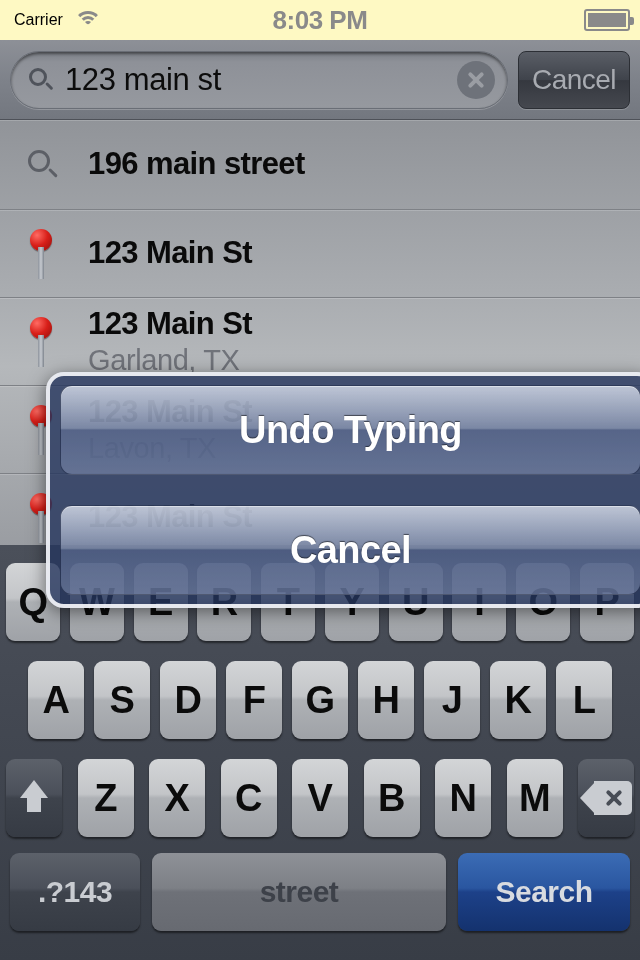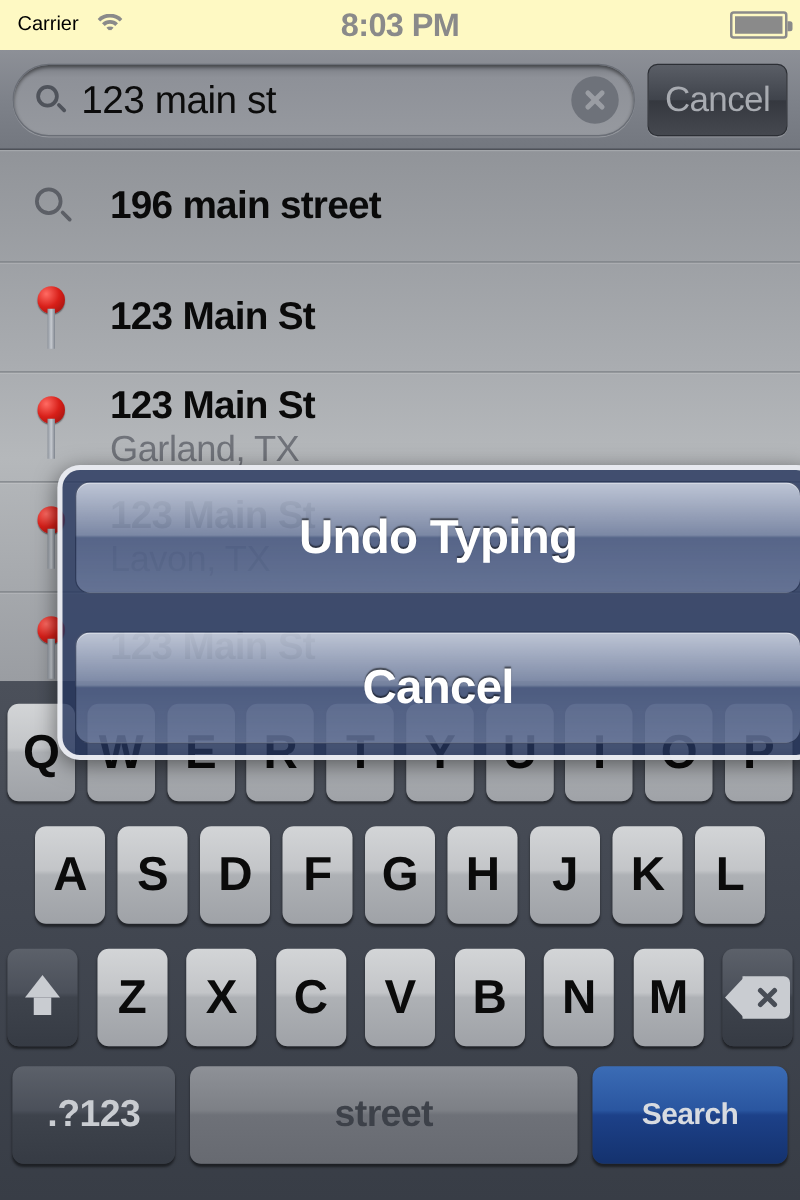--- a/index.html
+++ b/index.html
@@ -133,21 +133,21 @@
     color:#c9ccd1;
   }
   .key.shift{ width:80px; }
   .key.del{ width:80px; }
   .key.num{ width:130px; font-size:30px; }
   .key.space{
     flex:1; margin:0 12px; font-size:30px; font-weight:bold; color:#3d4149;
     background:linear-gradient(to bottom,#8e9197 0%,#7d8086 45%,#6e7178 50%,#676a71 100%);
   }
   .key.search-key{
-    width:156px; font-size:24px; color:#d8dbe0;
+    width:172px; font-size:30px; color:#d8dbe0;
     background:linear-gradient(to bottom,#3b6cb5 0%,#2a56a0 45%,#1d4189 50%,#14326e 100%);
   }
   .shift-glyph{ width:40px; height:40px; position:relative; }
   .shift-glyph::before{
     content:""; position:absolute; left:6px; top:2px; width:0; height:0;
     border-left:14px solid transparent; border-right:14px solid transparent; border-bottom:18px solid #c9ccd1;
   }
   .shift-glyph::after{
     content:""; position:absolute; left:13px; top:20px; width:14px; height:14px; background:#c9ccd1;
   }
@@ -329,21 +329,21 @@
       <span class="del-glyph">
         <span class="tip"></span>
           <span class="body"></span>
           <span class="x1"></span>
           <span class="x2"></span>
       </span>
     </div>
   </div>
 
   <div class="kb-row r4">
-    <div class="key dark num">.?123</div>
+    <div class="key dark num">.?143</div>
     <div class="key space">street</div>
     <div class="key search-key">Search</div>
   </div>
 
 </div>
 
 <div id="action-sheet">
   <div class="sheet-button">
     <span>Undo Typing</span>
   </div>

